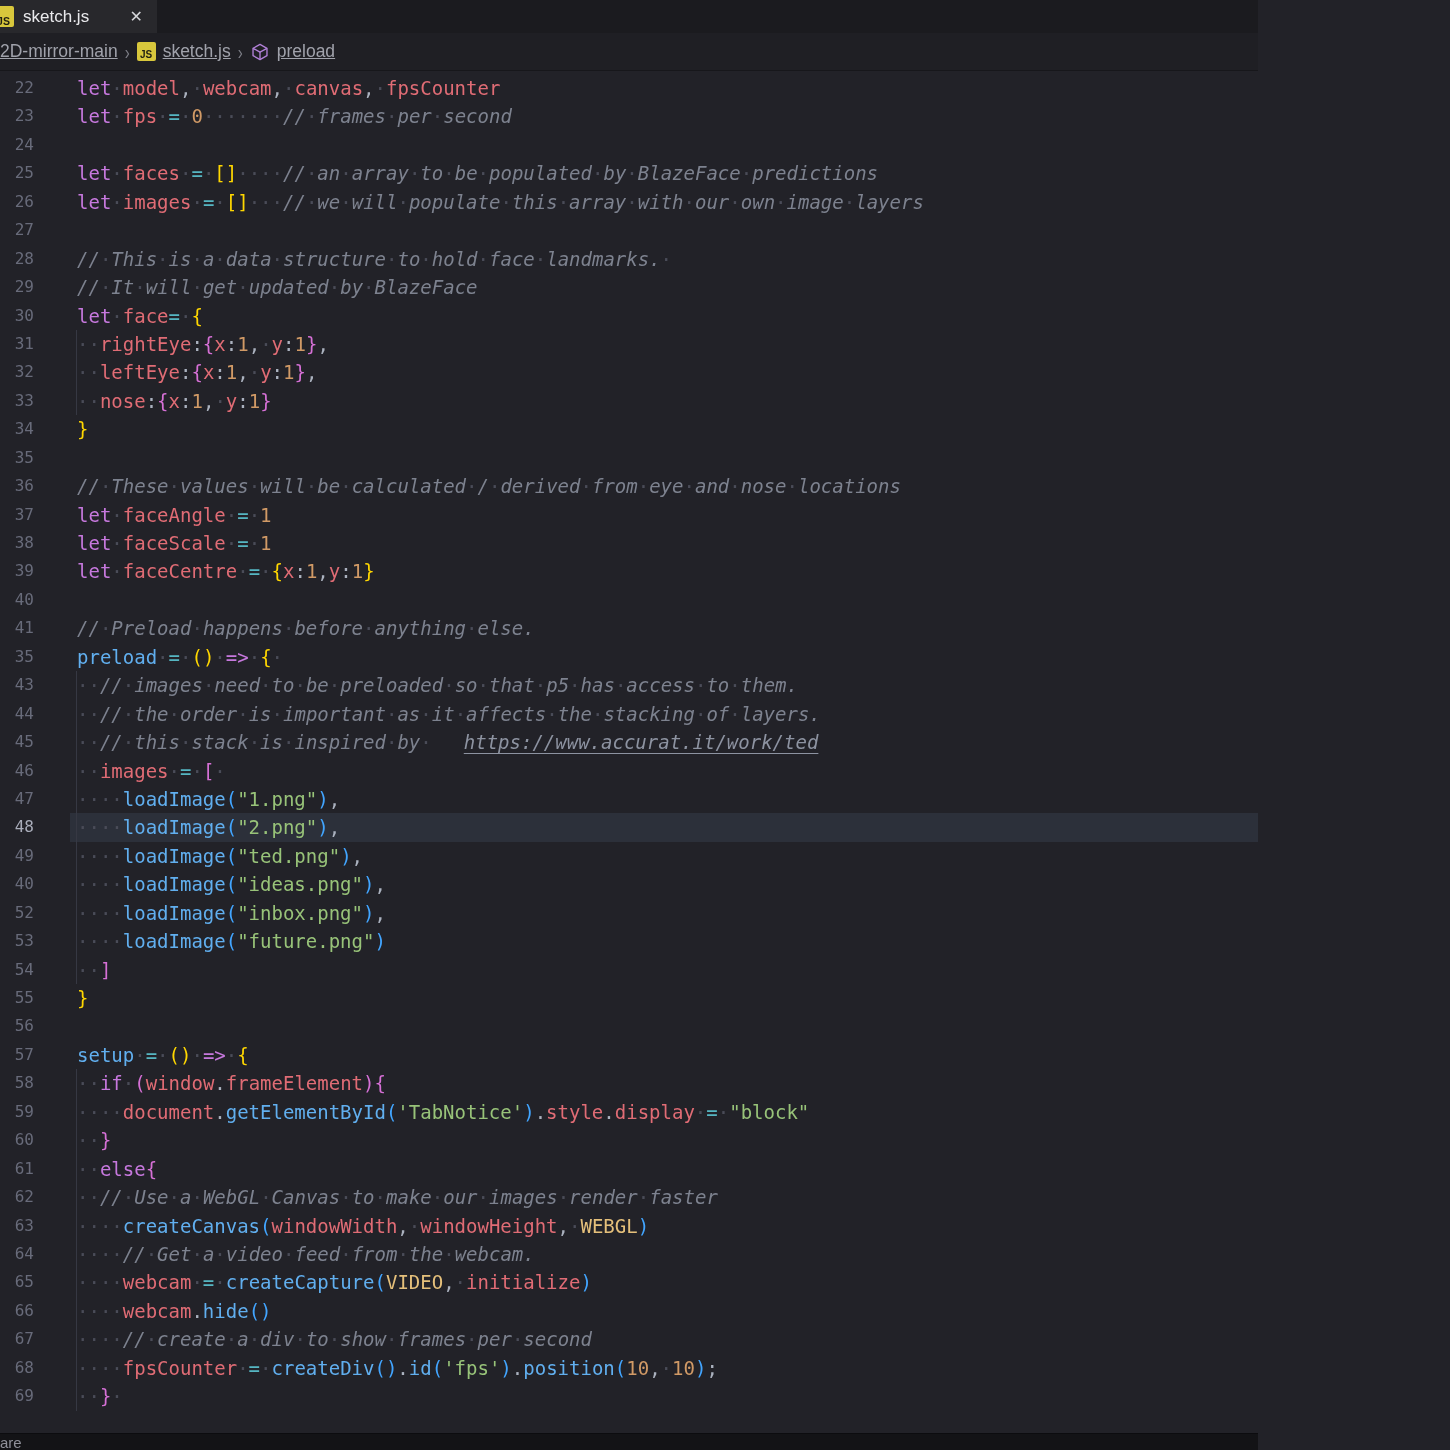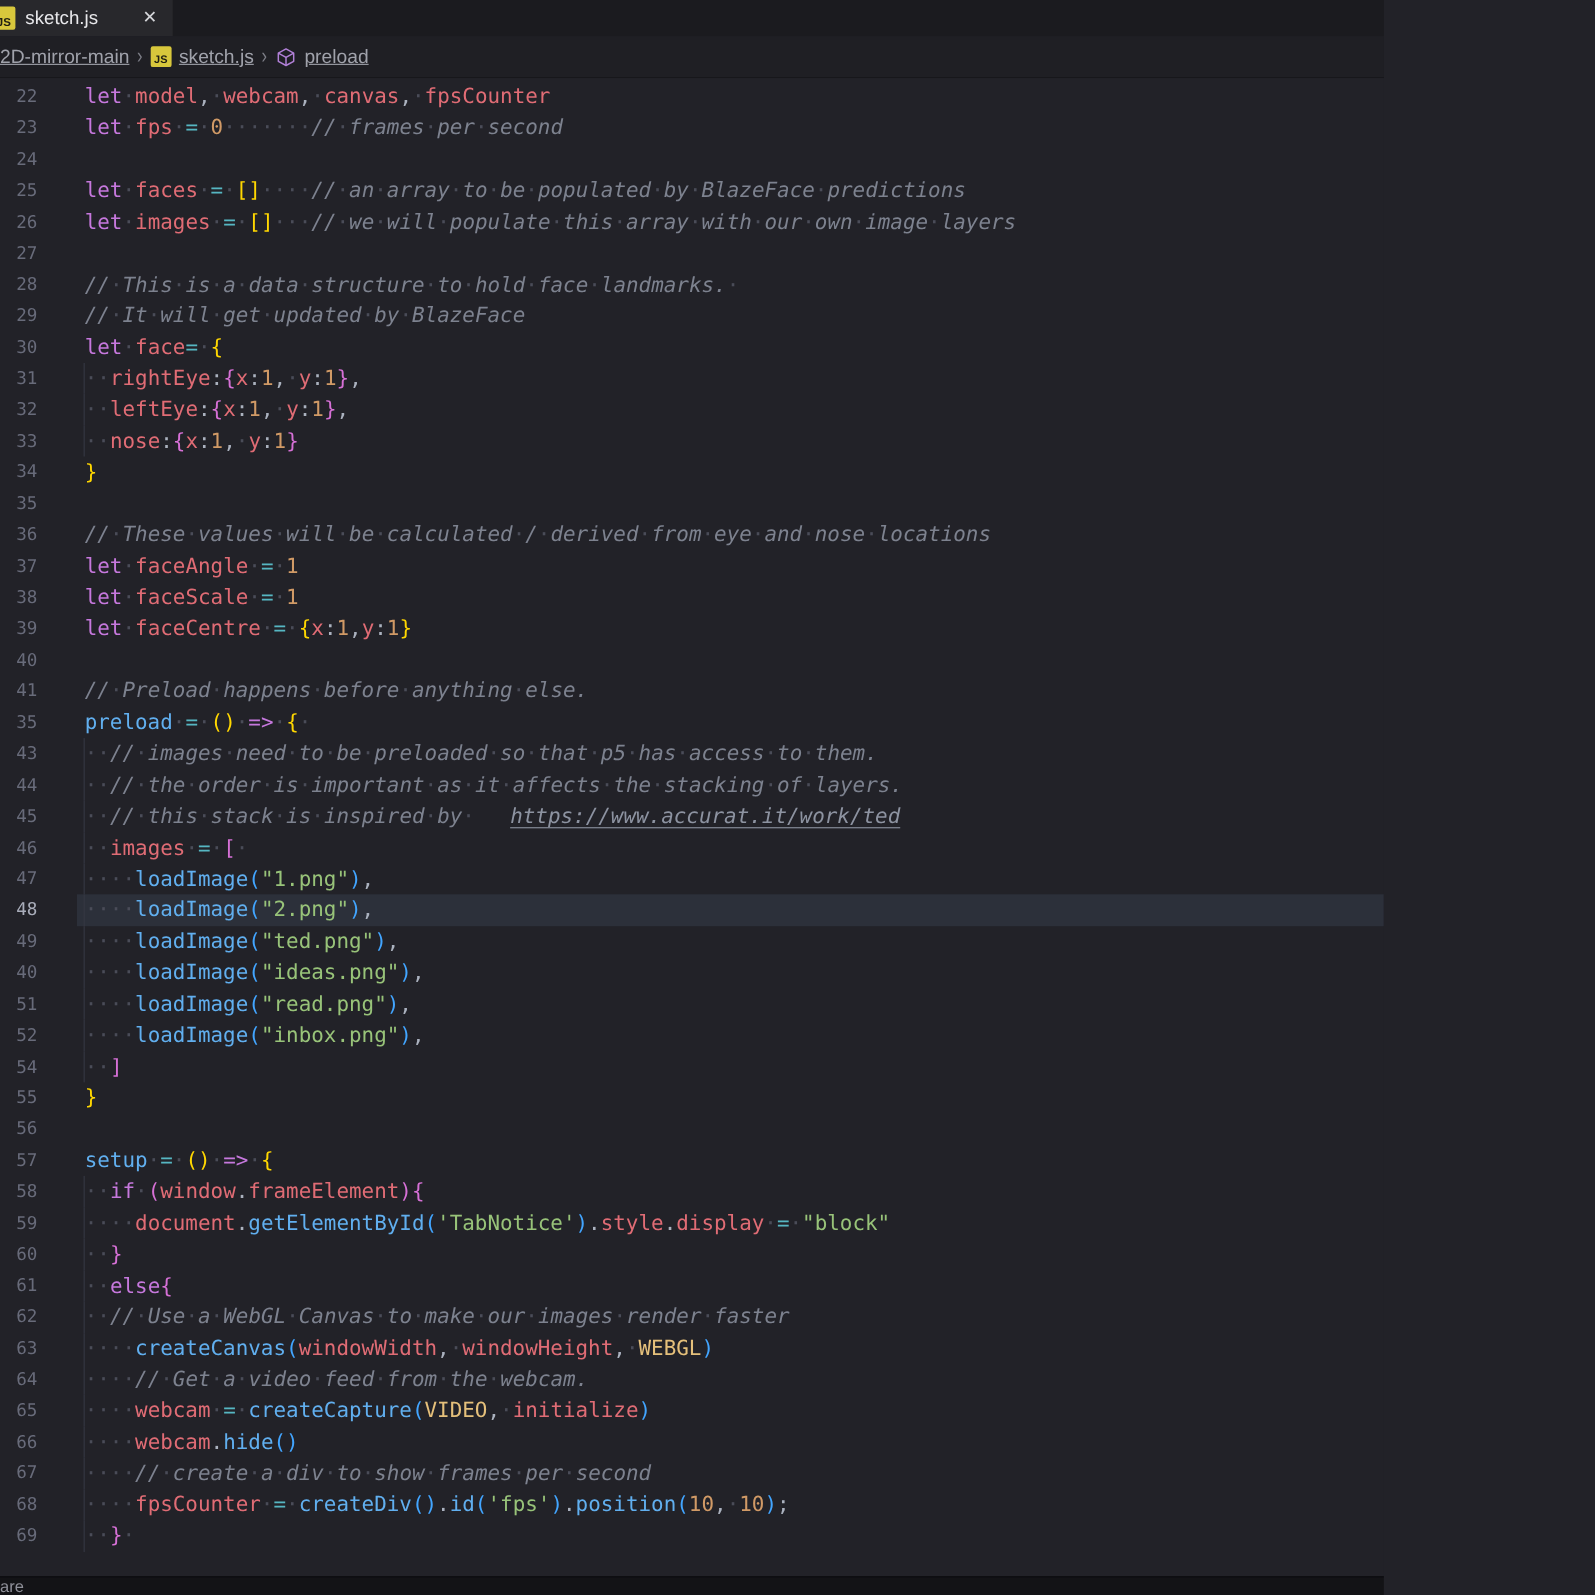--- a/index.html
+++ b/index.html
@@ -100,22 +100,22 @@
       <div class="row"><span class="ln">41</span><span class="body"><span class="tk-cmt">//</span><span class="tk-ws">·</span><span class="tk-cmt">Preload</span><span class="tk-ws">·</span><span class="tk-cmt">happens</span><span class="tk-ws">·</span><span class="tk-cmt">before</span><span class="tk-ws">·</span><span class="tk-cmt">anything</span><span class="tk-ws">·</span><span class="tk-cmt">else.</span></span></div>
       <div class="row"><span class="ln">35</span><span class="body"><span class="tk-fn">preload</span><span class="tk-ws">·</span><span class="tk-op">=</span><span class="tk-ws">·</span><span class="tk-b1">()</span><span class="tk-ws">·</span><span class="tk-kw">=&gt;</span><span class="tk-ws">·</span><span class="tk-b1">{</span><span class="tk-ws">·</span></span></div>
       <div class="row"><span class="ln">43</span><span class="body"><span class="guide"></span><span class="tk-ws">··</span><span class="tk-cmt">//</span><span class="tk-ws">·</span><span class="tk-cmt">images</span><span class="tk-ws">·</span><span class="tk-cmt">need</span><span class="tk-ws">·</span><span class="tk-cmt">to</span><span class="tk-ws">·</span><span class="tk-cmt">be</span><span class="tk-ws">·</span><span class="tk-cmt">preloaded</span><span class="tk-ws">·</span><span class="tk-cmt">so</span><span class="tk-ws">·</span><span class="tk-cmt">that</span><span class="tk-ws">·</span><span class="tk-cmt">p5</span><span class="tk-ws">·</span><span class="tk-cmt">has</span><span class="tk-ws">·</span><span class="tk-cmt">access</span><span class="tk-ws">·</span><span class="tk-cmt">to</span><span class="tk-ws">·</span><span class="tk-cmt">them.</span></span></div>
       <div class="row"><span class="ln">44</span><span class="body"><span class="guide"></span><span class="tk-ws">··</span><span class="tk-cmt">//</span><span class="tk-ws">·</span><span class="tk-cmt">the</span><span class="tk-ws">·</span><span class="tk-cmt">order</span><span class="tk-ws">·</span><span class="tk-cmt">is</span><span class="tk-ws">·</span><span class="tk-cmt">important</span><span class="tk-ws">·</span><span class="tk-cmt">as</span><span class="tk-ws">·</span><span class="tk-cmt">it</span><span class="tk-ws">·</span><span class="tk-cmt">affects</span><span class="tk-ws">·</span><span class="tk-cmt">the</span><span class="tk-ws">·</span><span class="tk-cmt">stacking</span><span class="tk-ws">·</span><span class="tk-cmt">of</span><span class="tk-ws">·</span><span class="tk-cmt">layers.</span></span></div>
       <div class="row"><span class="ln">45</span><span class="body"><span class="guide"></span><span class="tk-ws">··</span><span class="tk-cmt">//</span><span class="tk-ws">·</span><span class="tk-cmt">this</span><span class="tk-ws">·</span><span class="tk-cmt">stack</span><span class="tk-ws">·</span><span class="tk-cmt">is</span><span class="tk-ws">·</span><span class="tk-cmt">inspired</span><span class="tk-ws">·</span><span class="tk-cmt">by</span><span class="tk-ws">·</span><span class="tk-link">https://www.accurat.it/work/ted</span></span></div>
       <div class="row"><span class="ln">46</span><span class="body"><span class="guide"></span><span class="tk-ws">··</span><span class="tk-var">images</span><span class="tk-ws">·</span><span class="tk-op">=</span><span class="tk-ws">·</span><span class="tk-b2">[</span><span class="tk-ws">·</span></span></div>
       <div class="row"><span class="ln">47</span><span class="body"><span class="guide"></span><span class="tk-ws">····</span><span class="tk-fn">loadImage</span><span class="tk-b3">(</span><span class="tk-str">"1.png"</span><span class="tk-b3">)</span><span class="tk-punc">,</span></span></div>
       <div class="row current"><span class="ln">48</span><span class="body"><span class="guide"></span><span class="tk-ws">····</span><span class="tk-fn">loadImage</span><span class="tk-b3">(</span><span class="tk-str">"2.png"</span><span class="tk-b3">)</span><span class="tk-punc">,</span></span></div>
       <div class="row"><span class="ln">49</span><span class="body"><span class="guide"></span><span class="tk-ws">····</span><span class="tk-fn">loadImage</span><span class="tk-b3">(</span><span class="tk-str">"ted.png"</span><span class="tk-b3">)</span><span class="tk-punc">,</span></span></div>
       <div class="row"><span class="ln">40</span><span class="body"><span class="guide"></span><span class="tk-ws">····</span><span class="tk-fn">loadImage</span><span class="tk-b3">(</span><span class="tk-str">"ideas.png"</span><span class="tk-b3">)</span><span class="tk-punc">,</span></span></div>
-      <div class="row"><span class="ln">51</span><span class="body"><span class="guide"></span><span class="tk-ws">····</span><span class="tk-fn">loadImage</span><span class="tk-b3">(</span><span class="tk-str">"read.png"</span><span class="tk-b3">)</span><span class="tk-punc">,</span></span></div>
       <div class="row"><span class="ln">52</span><span class="body"><span class="guide"></span><span class="tk-ws">····</span><span class="tk-fn">loadImage</span><span class="tk-b3">(</span><span class="tk-str">"inbox.png"</span><span class="tk-b3">)</span><span class="tk-punc">,</span></span></div>
+      <div class="row"><span class="ln">53</span><span class="body"><span class="guide"></span><span class="tk-ws">····</span><span class="tk-fn">loadImage</span><span class="tk-b3">(</span><span class="tk-str">"future.png"</span><span class="tk-b3">)</span></span></div>
       <div class="row"><span class="ln">54</span><span class="body"><span class="guide"></span><span class="tk-ws">··</span><span class="tk-b2">]</span></span></div>
       <div class="row"><span class="ln">55</span><span class="body"><span class="tk-b1">}</span></span></div>
       <div class="row"><span class="ln">56</span><span class="body"></span></div>
       <div class="row"><span class="ln">57</span><span class="body"><span class="tk-fn">setup</span><span class="tk-ws">·</span><span class="tk-op">=</span><span class="tk-ws">·</span><span class="tk-b1">()</span><span class="tk-ws">·</span><span class="tk-kw">=&gt;</span><span class="tk-ws">·</span><span class="tk-b1">{</span></span></div>
       <div class="row"><span class="ln">58</span><span class="body"><span class="guide"></span><span class="tk-ws">··</span><span class="tk-kw">if</span><span class="tk-ws">·</span><span class="tk-b2">(</span><span class="tk-var">window</span><span class="tk-punc">.</span><span class="tk-var">frameElement</span><span class="tk-b2">)</span><span class="tk-b2">{</span></span></div>
       <div class="row"><span class="ln">59</span><span class="body"><span class="guide"></span><span class="tk-ws">····</span><span class="tk-var">document</span><span class="tk-punc">.</span><span class="tk-fn">getElementById</span><span class="tk-b3">(</span><span class="tk-str">'TabNotice'</span><span class="tk-b3">)</span><span class="tk-punc">.</span><span class="tk-var">style</span><span class="tk-punc">.</span><span class="tk-var">display</span><span class="tk-ws">·</span><span class="tk-op">=</span><span class="tk-ws">·</span><span class="tk-str">"block"</span></span></div>
       <div class="row"><span class="ln">60</span><span class="body"><span class="guide"></span><span class="tk-ws">··</span><span class="tk-b2">}</span></span></div>
       <div class="row"><span class="ln">61</span><span class="body"><span class="guide"></span><span class="tk-ws">··</span><span class="tk-kw">else</span><span class="tk-b2">{</span></span></div>
       <div class="row"><span class="ln">62</span><span class="body"><span class="guide"></span><span class="tk-ws">··</span><span class="tk-cmt">//</span><span class="tk-ws">·</span><span class="tk-cmt">Use</span><span class="tk-ws">·</span><span class="tk-cmt">a</span><span class="tk-ws">·</span><span class="tk-cmt">WebGL</span><span class="tk-ws">·</span><span class="tk-cmt">Canvas</span><span class="tk-ws">·</span><span class="tk-cmt">to</span><span class="tk-ws">·</span><span class="tk-cmt">make</span><span class="tk-ws">·</span><span class="tk-cmt">our</span><span class="tk-ws">·</span><span class="tk-cmt">images</span><span class="tk-ws">·</span><span class="tk-cmt">render</span><span class="tk-ws">·</span><span class="tk-cmt">faster</span></span></div>
       <div class="row"><span class="ln">63</span><span class="body"><span class="guide"></span><span class="tk-ws">····</span><span class="tk-fn">createCanvas</span><span class="tk-b3">(</span><span class="tk-var">windowWidth</span><span class="tk-punc">,</span><span class="tk-ws">·</span><span class="tk-var">windowHeight</span><span class="tk-punc">,</span><span class="tk-ws">·</span><span class="tk-const">WEBGL</span><span class="tk-b3">)</span></span></div>

